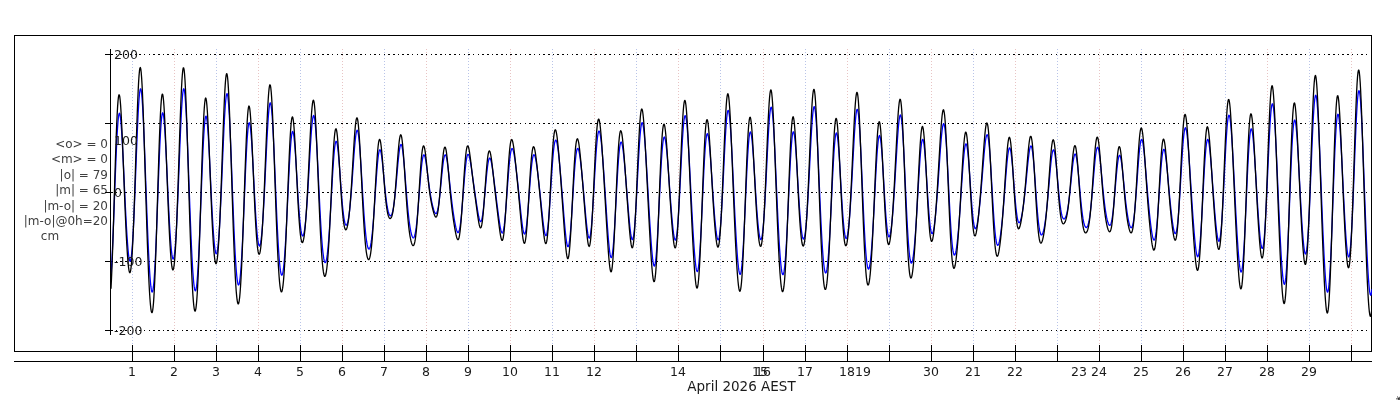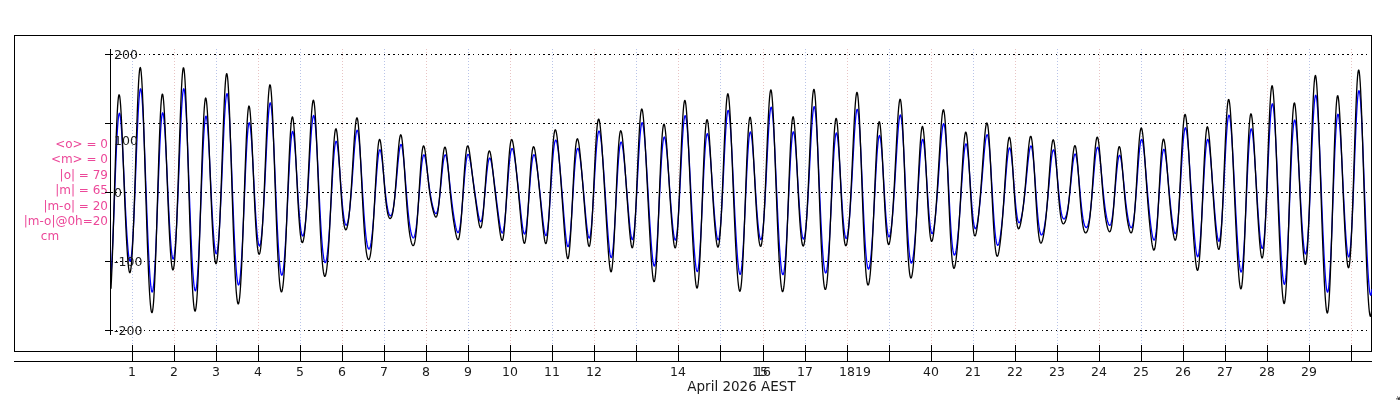--- a/index.html
+++ b/index.html
@@ -42,21 +42,21 @@
     box-sizing: border-box;
   }
   .stats-block {
     position: absolute;
     left: 8px;
     top: 137px;
     width: 100px;
     text-align: right;
     font-size: 12px;
     line-height: 15.4px;
-    color: #ec4899;
+    color: #404040;
     white-space: nowrap;
   }
   .stats-block .stat-line {
     display: block;
   }
   .stats-block .stat-line.centered {
     text-align: center;
     padding-right: 16px;
   }
   .plot-area {
@@ -269,27 +269,27 @@
       <div class="xtick-label" style="left: 760px;">15</div>
       <div class="xtick" style="left: 763px;"></div>
       <div class="xtick-label" style="left: 763px;">16</div>
       <div class="xtick" style="left: 805px;"></div>
       <div class="xtick-label" style="left: 805px;">17</div>
       <div class="xtick" style="left: 847px;"></div>
       <div class="xtick-label" style="left: 847px;">18</div>
       <div class="xtick" style="left: 889px;"></div>
       <div class="xtick-label" style="left: 863px;">19</div>
       <div class="xtick" style="left: 931px;"></div>
-      <div class="xtick-label" style="left: 931px;">40</div>
+      <div class="xtick-label" style="left: 931px;">30</div>
       <div class="xtick" style="left: 973px;"></div>
       <div class="xtick-label" style="left: 973px;">21</div>
       <div class="xtick" style="left: 1015px;"></div>
       <div class="xtick-label" style="left: 1015px;">22</div>
       <div class="xtick" style="left: 1057px;"></div>
-      <div class="xtick-label" style="left: 1057px;">23</div>
+      <div class="xtick-label" style="left: 1079px;">23</div>
       <div class="xtick" style="left: 1099px;"></div>
       <div class="xtick-label" style="left: 1099px;">24</div>
       <div class="xtick" style="left: 1141px;"></div>
       <div class="xtick-label" style="left: 1141px;">25</div>
       <div class="xtick" style="left: 1183px;"></div>
       <div class="xtick-label" style="left: 1183px;">26</div>
       <div class="xtick" style="left: 1225px;"></div>
       <div class="xtick-label" style="left: 1225px;">27</div>
       <div class="xtick" style="left: 1267px;"></div>
       <div class="xtick-label" style="left: 1267px;">28</div>

